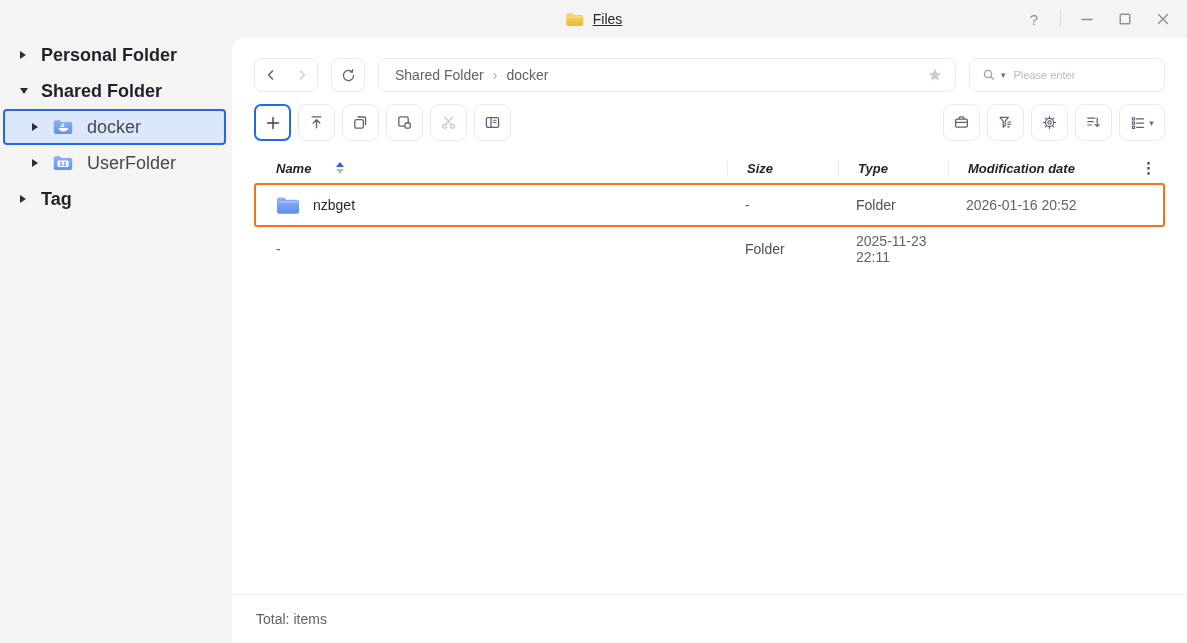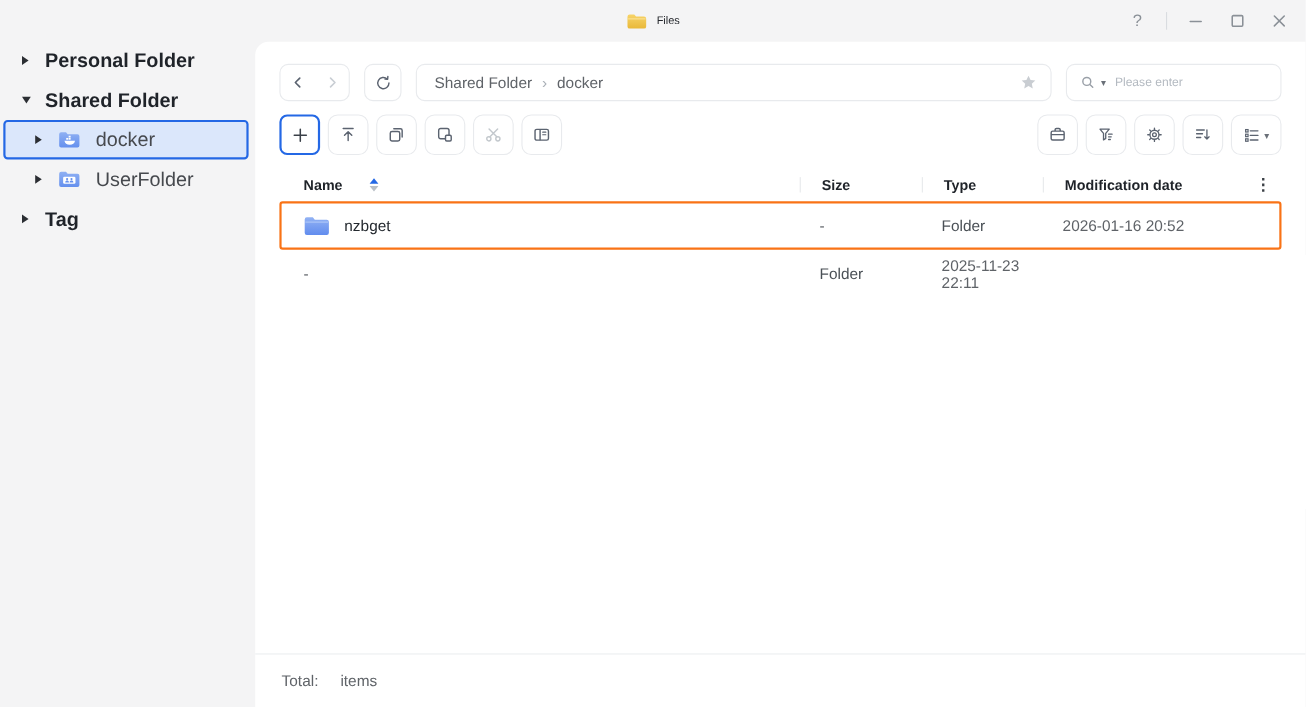--- a/index.html
+++ b/index.html
@@ -10,21 +10,21 @@
     position:relative;
     overflow:hidden;
     color:#1f2329;
   }
   svg { display:block; }
 
   
   .titlebar { position:absolute; top:0; left:0; right:0; height:38px; }
   .title-center {
     position:absolute; left:50%; top:0; height:38px; transform:translateX(-50%);
-    display:flex; align-items:center; gap:9px; font-size:10px; color:#26292e;
+    display:flex; align-items:center; gap:9px; font-size:14px; color:#26292e;text-decoration:underline;
   }
   .win-controls {
     position:absolute; right:12px; top:0; height:38px;
     display:flex; align-items:center; gap:14px; color:#8a9097;
   }
   .win-btn { width:24px; height:24px; display:flex; align-items:center; justify-content:center;
     font-size:15px; cursor:default; }
   .win-sep { width:1px; height:16px; background:#d9dce0; }
 
   
@@ -91,21 +91,21 @@
   .caret-sm { font-size:9px; color:#6a7078; }
 
   
   .table { padding:12px 22px 0 22px; }
   .trow {
     display:grid;
     grid-template-columns:1fr 111px 110px 173px 44px;
     align-items:center;
   }
   .thead { height:30px; font-size:13px; font-weight:bold; color:#1f2329; }
-  .th { position:relative; padding-left:20px; display:flex; align-items:center; gap:25px; }
+  .th { position:relative; padding-left:20px; display:flex; align-items:center; gap:25px;font-style:italic; }
   .th.name { padding-left:22px; }
   .th.sep::before {
     content:""; position:absolute; left:0; top:50%; transform:translateY(-50%);
     width:1px; height:14px; background:#e7e9ec;
   }
   .sort-arrows { display:flex; flex-direction:column; gap:2px; }
   .sa-up { width:0; height:0; border-bottom:5px solid #2468e5; border-left:4px solid transparent; border-right:4px solid transparent; }
   .sa-dn { width:0; height:0; border-top:5px solid #b9bfc6; border-left:4px solid transparent; border-right:4px solid transparent; }
   .th-menu { display:flex; justify-content:flex-end; padding-right:8px;
     color:#3a3f45; font-size:15px; font-weight:bold; letter-spacing:1px; }
@@ -115,21 +115,21 @@
   .cell { padding-left:20px; color:#5f6368; }
   .cell.name {
     padding-left:20px; display:flex; align-items:center; gap:13px; color:#24292f;
   }
   .cell.type { color:#4a5056; }
 
   
   .statusbar {
     position:absolute; left:0; right:0; bottom:0; height:49px;
     border-top:1px solid #eceef0; display:flex; align-items:center;
-    padding-left:24px; gap:20px; font-size:14px; color:#5f6368;
+    padding-left:24px; gap:4px; font-size:14px; color:#5f6368;
   }
 </style>
 </head>
 <body>
 
 <div class="titlebar">
   <div class="title-center">
     <span>
       <svg width="19" height="15" viewBox="0 0 19 15">
         <defs>

